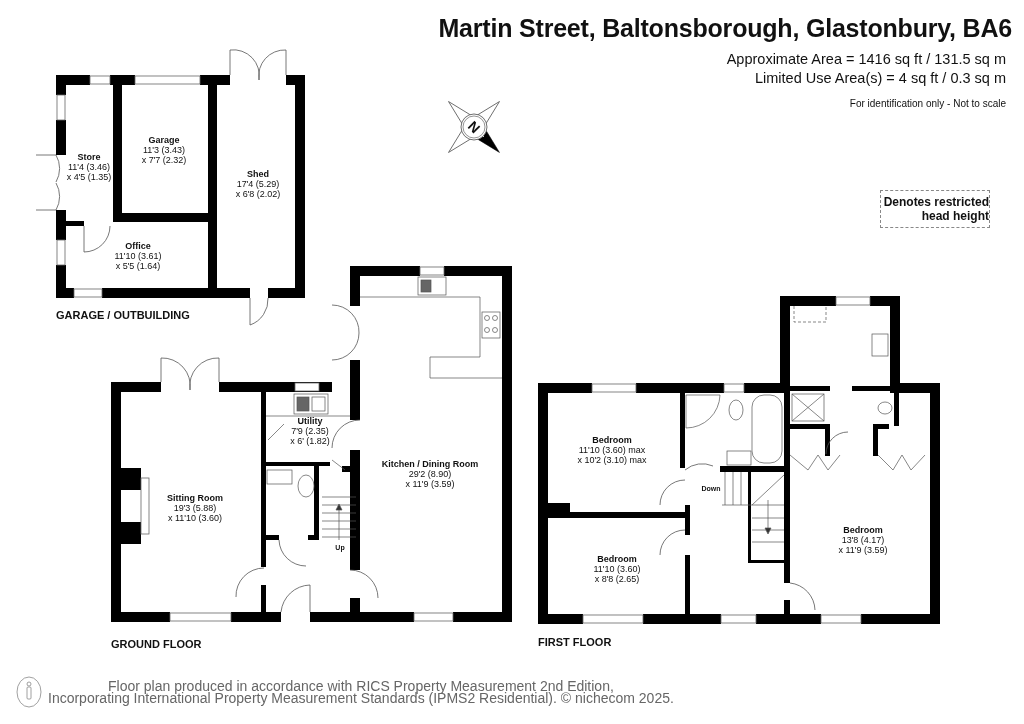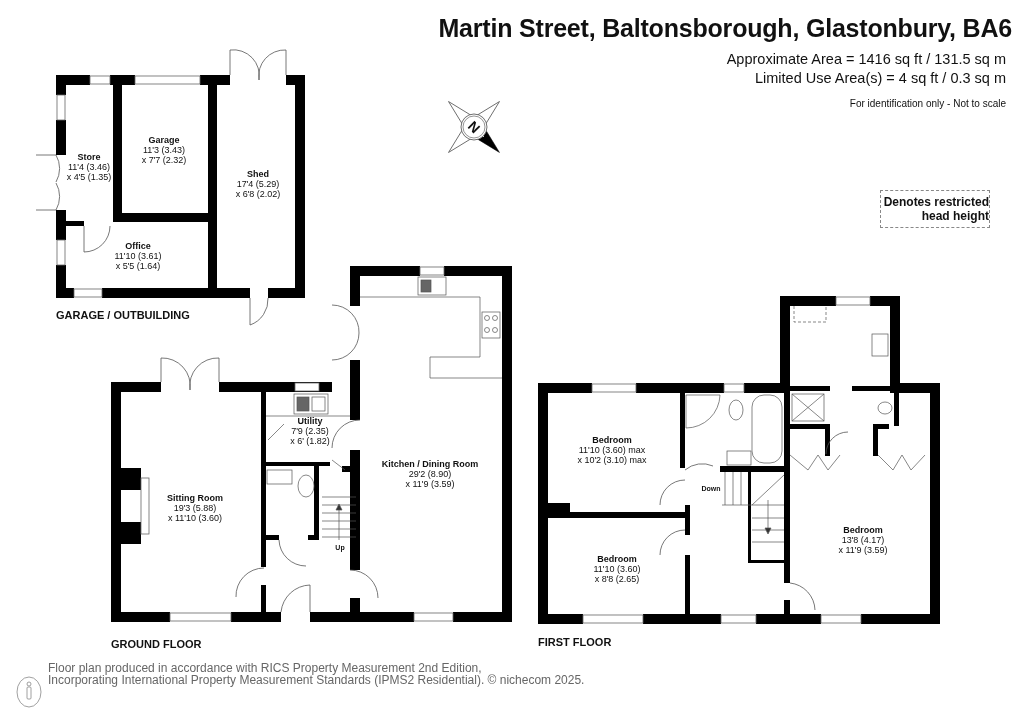--- a/index.html
+++ b/index.html
@@ -3,21 +3,21 @@
 <meta charset="utf-8">
 <style>
   html,body{margin:0;padding:0;background:#fff;}
   body{width:1024px;height:724px;position:relative;overflow:hidden;font-family:"Liberation Sans",sans-serif;color:#111;}
   .title{position:absolute;right:12px;top:14px;font-size:25px;font-weight:bold;letter-spacing:-0.2px;white-space:nowrap;}
   .areas{position:absolute;right:18px;top:50px;text-align:right;font-size:14.5px;line-height:19px;}
   .areas .note{font-size:10px;line-height:14px;margin-top:9px;}
   .legend{position:absolute;left:880px;top:190px;width:110px;height:38px;border:1px dashed #888;font-size:12px;font-weight:bold;text-align:right;line-height:14px;padding-top:4px;box-sizing:border-box;}
   svg{position:absolute;left:0;top:0;}
   .lbl{font-family:"Liberation Sans",sans-serif;fill:#111;}
-  .footer{position:absolute;left:48px;top:662px;font-size:12px;color:#666;line-height:12px;}
+  .footer{position:absolute;left:48px;top:680px;font-size:14px;color:#666;line-height:12px;text-align:center;}
 </style>
 </head>
 <body>
 
 <div class="title">Martin Street, Baltonsborough, Glastonbury, BA6</div>
 <div class="areas">
   <div>Approximate Area = 1416 sq ft / 131.5 sq m</div>
   <div>Limited Use Area(s) = 4 sq ft / 0.3 sq m</div>
   <div class="note">For identification only - Not to scale</div>
 </div>

